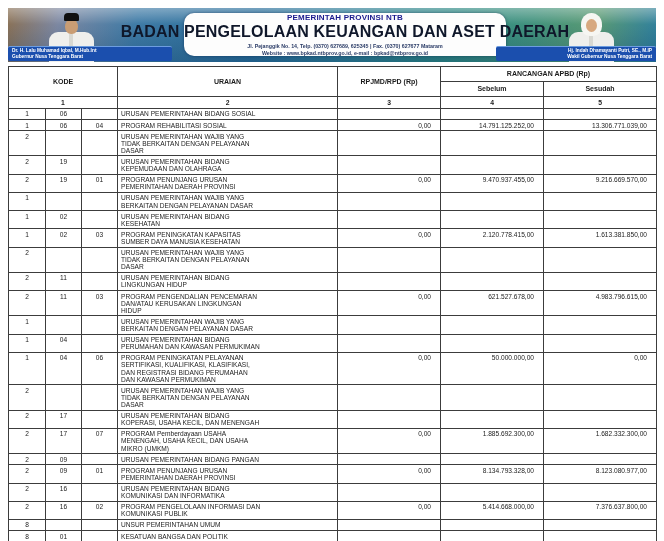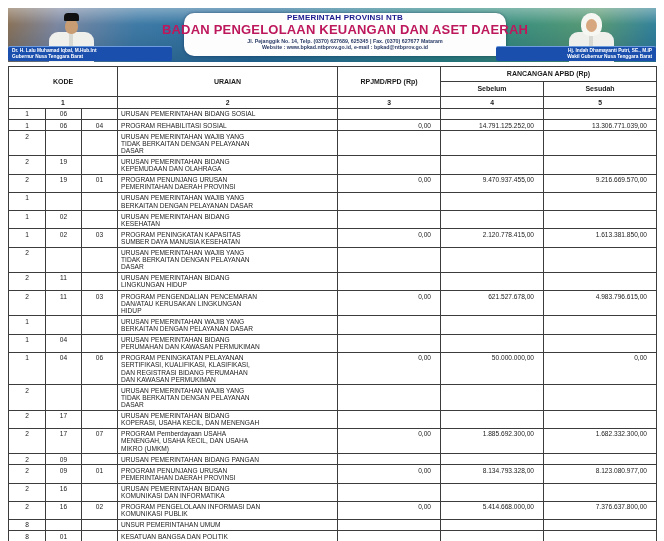--- a/index.html
+++ b/index.html
@@ -7,23 +7,23 @@
   .page{padding:8px 8px 0 8px;}
 
   
   .banner{position:relative;height:54px;overflow:hidden;}
   .banner-bg{position:absolute;inset:0;
     background:linear-gradient(100deg,#8a7155 0%,#7d88a2 8%,#3f7ba6 20%,#2a6f9b 38%,#2f7d96 52%,#2f8a85 68%,#41927d 80%,#5a9a74 90%,#2e7fa0 100%);}
   .banner-bg::after{content:"";position:absolute;inset:0;
     background:linear-gradient(180deg,rgba(255,255,255,.35) 0%,rgba(255,255,255,0) 30%,rgba(0,40,80,.25) 100%);}
   .center-box{position:absolute;left:176px;top:5px;width:322px;height:43px;background:#fdfdfd;
     border-radius:10px;box-shadow:0 0 3px rgba(0,20,60,.5);
-    display:flex;flex-direction:column;align-items:center;justify-content:flex-start;line-height:1.18;}
+    display:flex;flex-direction:column;align-items:center;justify-content:space-between;line-height:1.18;}
   .bl1{font-size:8px;font-weight:bold;color:#1a1a8e;letter-spacing:.2px;}
-  .bl2{font-size:13px;font-weight:bold;color:#be185d;letter-spacing:.2px;white-space:nowrap;}
+  .bl2{font-size:16px;font-weight:bold;color:#0f172a;letter-spacing:.2px;white-space:nowrap;}
   .bl3,.bl4{font-size:5.3px;font-weight:bold;color:#2a3b66;}
 
   .official{position:absolute;bottom:0;width:104px;height:50px;}
   .official.left{left:12px;} .official.right{right:12px;}
   .peci{position:absolute;left:44px;top:1px;width:15px;height:8px;background:#101010;border-radius:4px 4px 1px 1px;}
   .head{position:absolute;left:45px;top:7px;width:13px;height:15px;background:#c99d74;border-radius:50% 50% 46% 46%;}
   .torso{position:absolute;left:29px;top:20px;width:45px;height:30px;background:#efefec;border-radius:9px 9px 0 0;}
   .torso::after{content:"";position:absolute;left:20px;top:2px;width:4px;height:22px;background:#d8d8d2;}
   .hijab{position:absolute;left:41px;top:1px;width:21px;height:23px;background:#f6f6f2;border-radius:50% 50% 42% 42%;}
   .face{position:absolute;left:46px;top:7px;width:11px;height:13px;background:#d7a87f;border-radius:50%;}

